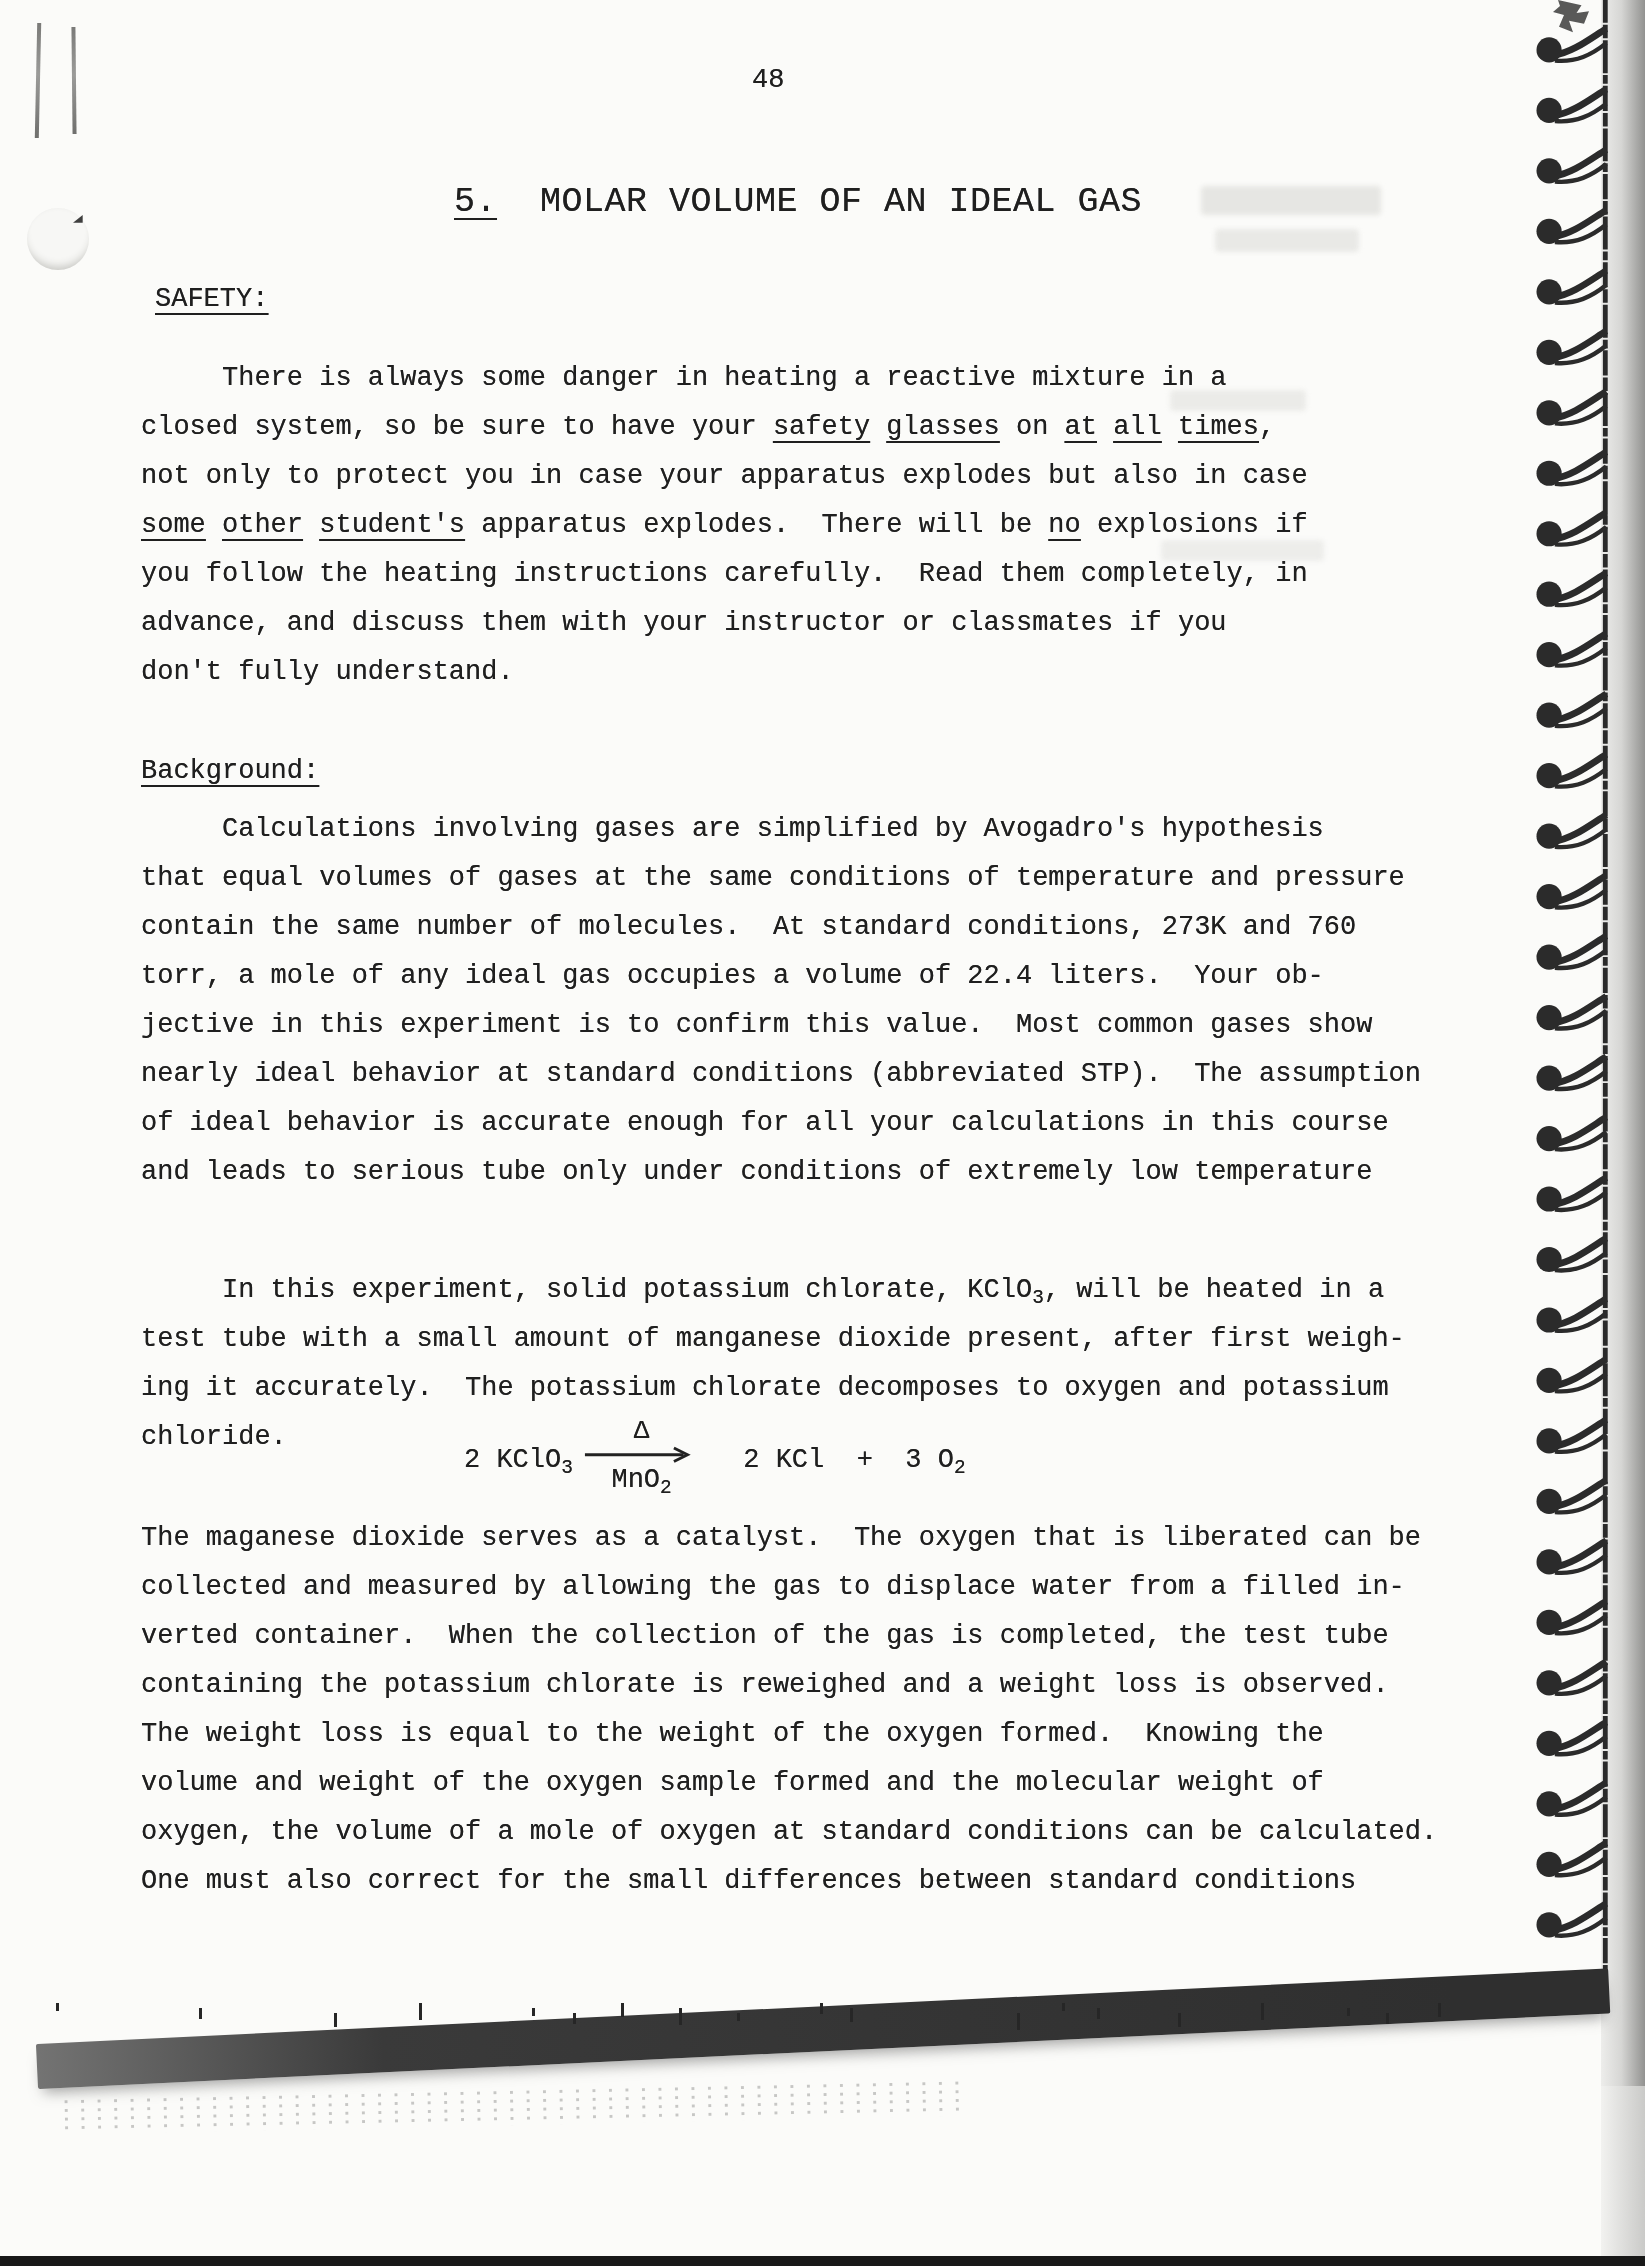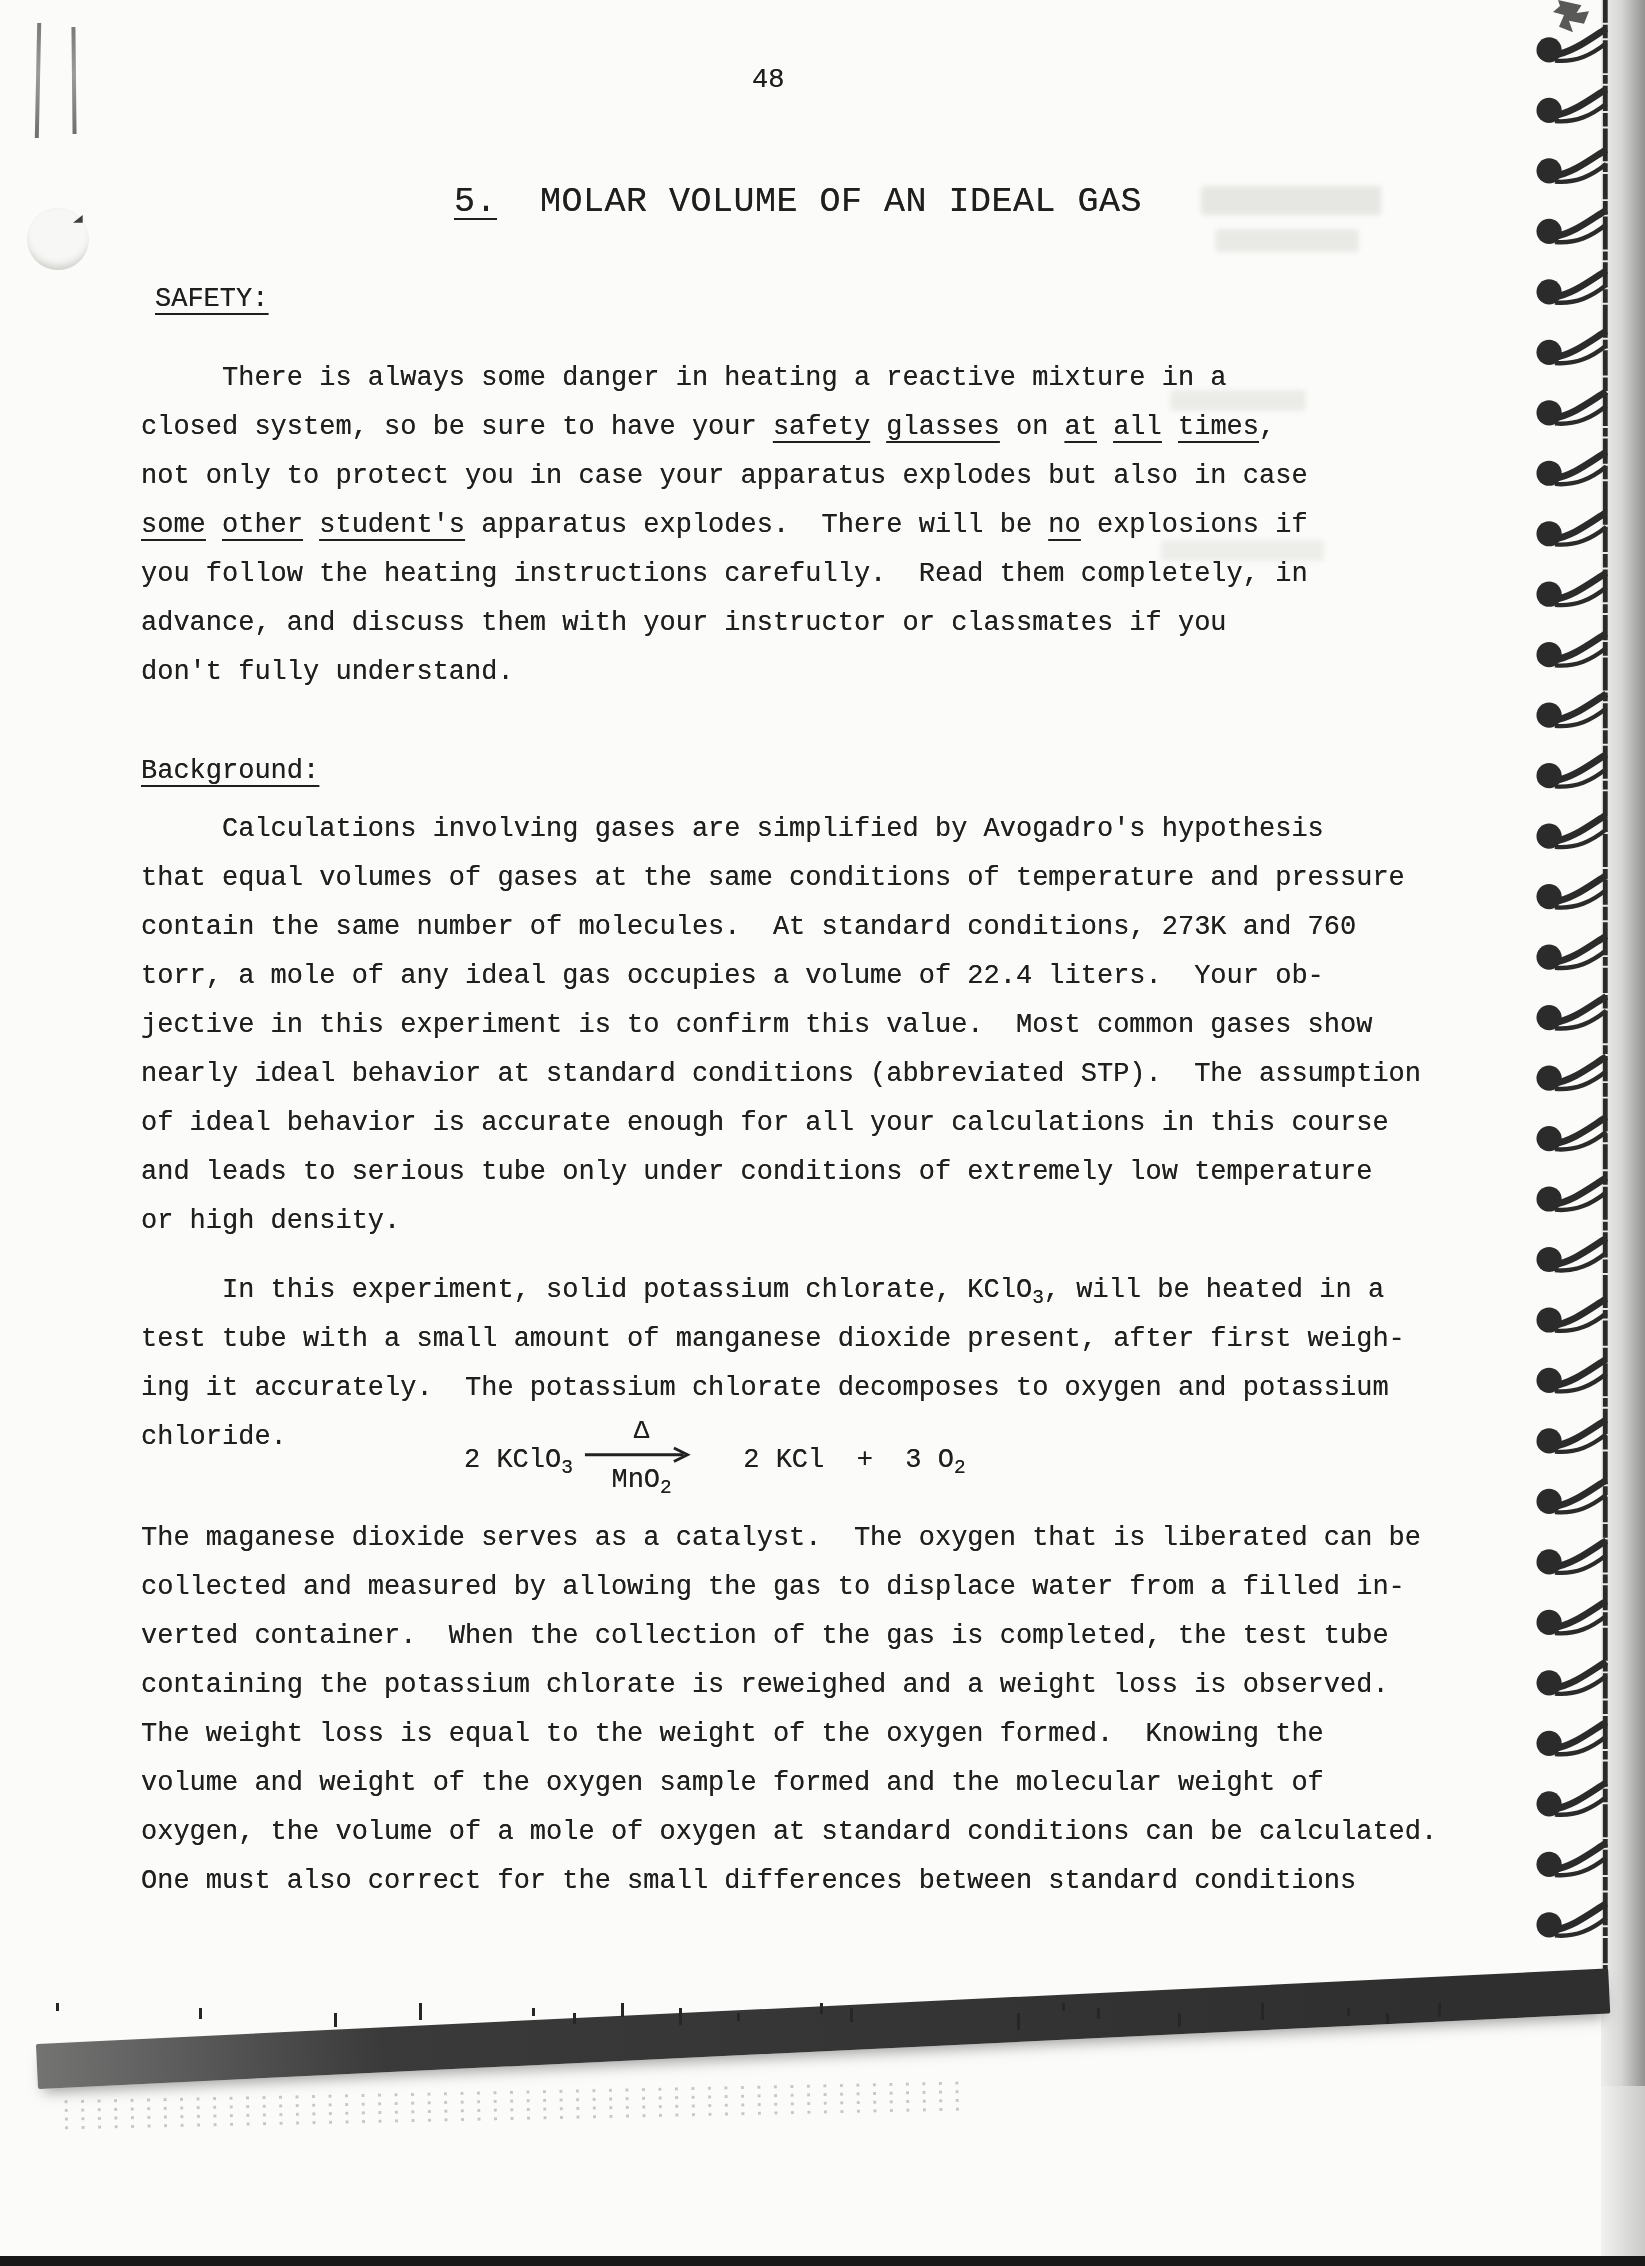--- a/index.html
+++ b/index.html
@@ -102,21 +102,20 @@
     </div>
   <div id="para-background" class="rich">
       <div class="tl"><span>     Calculations involving gases are simplified by Avogadro's hypothesis</span></div>
       <div class="tl"><span>that equal volumes of gases at the same conditions of temperature and pressure</span></div>
       <div class="tl"><span>contain the same number of molecules.  At standard conditions, 273K and 760</span></div>
       <div class="tl"><span>torr, a mole of any ideal gas occupies a volume of 22.4 liters.  Your ob-</span></div>
       <div class="tl"><span>jective in this experiment is to confirm this value.  Most common gases show</span></div>
       <div class="tl"><span>nearly ideal behavior at standard conditions (abbreviated STP).  The assumption</span></div>
       <div class="tl"><span>of ideal behavior is accurate enough for all your calculations in this course</span></div>
       <div class="tl"><span>and leads to serious tube only under conditions of extremely low temperature</span></div>
-      <div class="tl"><span>or high density.</span></div>
     </div>
   <div id="para-experiment" class="rich">
       <div class="tl"><span>     In this experiment, solid potassium chlorate, KClO</span><span class="sub">3</span><span>, will be heated in a</span></div>
       <div class="tl"><span>test tube with a small amount of manganese dioxide present, after first weigh-</span></div>
       <div class="tl"><span>ing it accurately.  The potassium chlorate decomposes to oxygen and potassium</span></div>
       <div class="tl"><span>chloride.</span></div>
     </div>
 
   <div id="equation">
     <span class="eq-lhs"><span>2 KClO</span><span class="sub">3</span></span>

